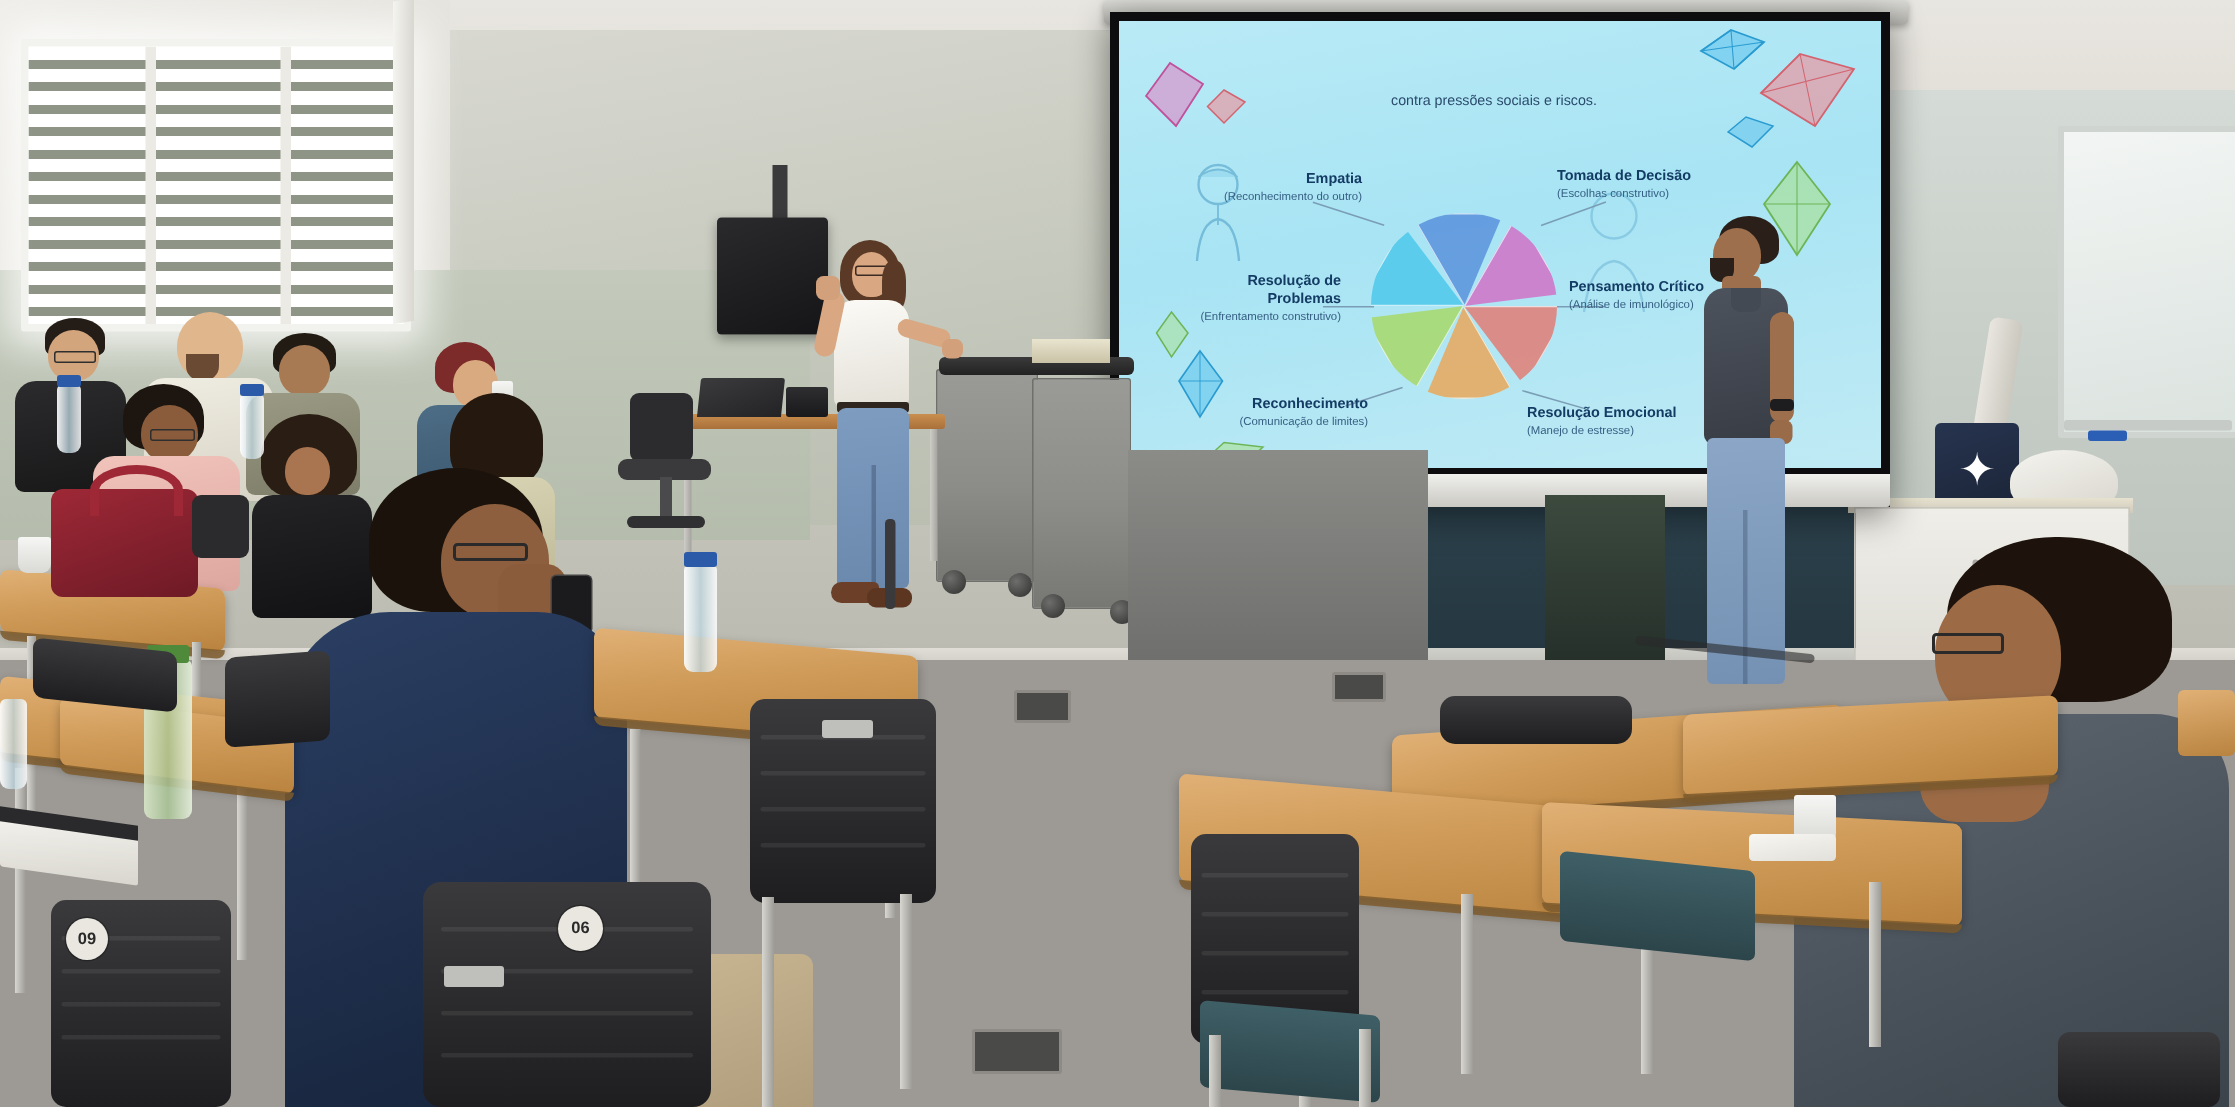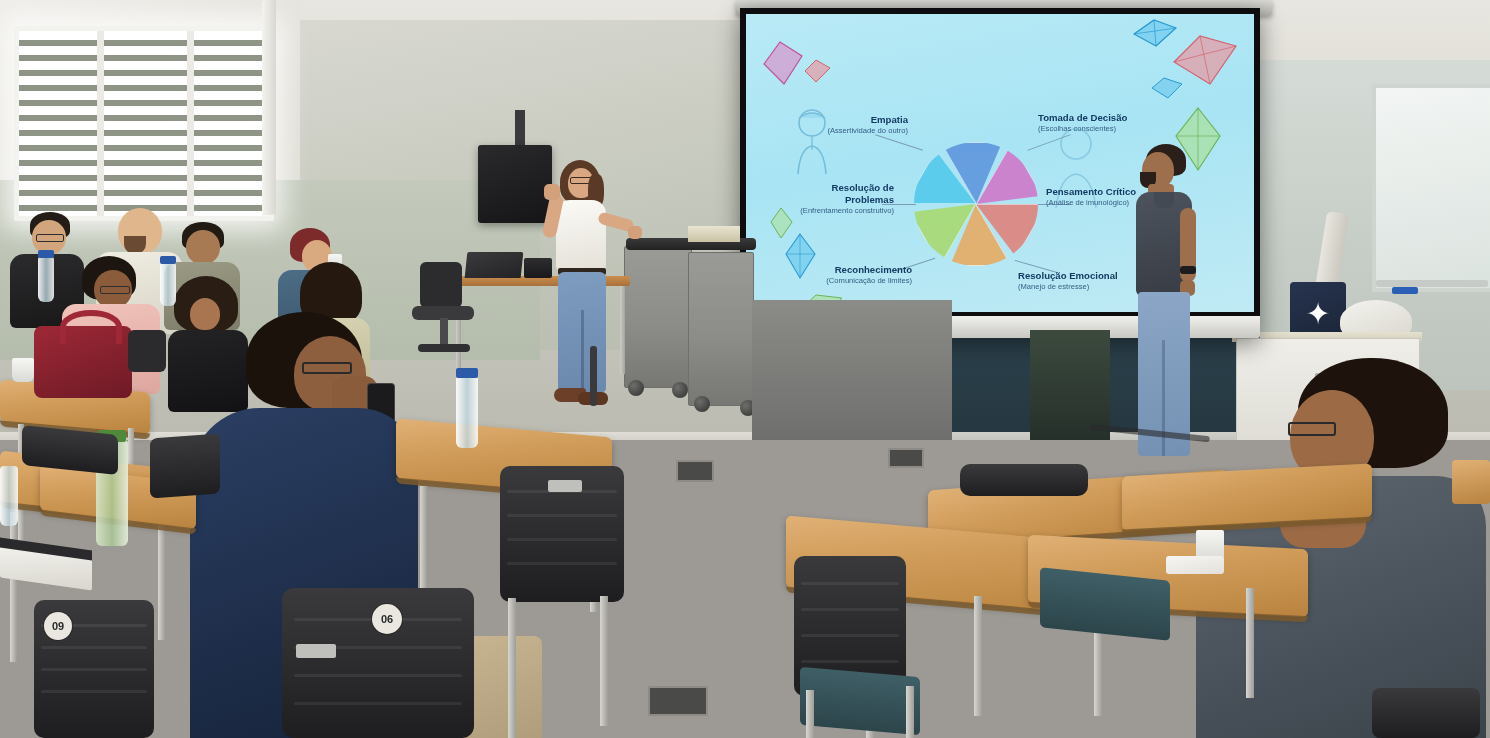--- a/index.html
+++ b/index.html
@@ -229,20 +229,21 @@
         <path d="M10,68 q2,-26 14,-28 q12,2 14,28" fill="none" stroke="#4a9cc4" stroke-width="1.6"></path>
         <path d="M24,30 l0,14" stroke="#4a9cc4" stroke-width="1.2"></path>
       </svg>
 
       <svg class="person-art" style="left:300px;top:110px;width:60px;height:86px;opacity:.35;" viewBox="0 0 60 86">
         <circle cx="30" cy="20" r="15" fill="none" stroke="#4a9cc4" stroke-width="1.6"></circle>
         <path d="M10,84 q4,-32 20,-34 q16,2 20,34" fill="none" stroke="#4a9cc4" stroke-width="1.6"></path>
       </svg>
 
       <div class="slide-sub">
+        <div>contra pressões sociais e riscos.</div>
       </div>
 
       <div class="wheel">
         <div class="seg" style="transform:rotate(-90deg) skewY(-30deg);">
             <i style="background:#5a8fd8;"></i>
           </div>
         <div class="seg" style="transform:rotate(-30deg) skewY(-30deg);">
             <i style="background:#d06fc4;"></i>
           </div>
         <div class="seg" style="transform:rotate(30deg) skewY(-30deg);">
@@ -261,25 +262,25 @@
 
       <div class="leader" style="left:128px;top:128px;width:50px;transform:rotate(18deg);"></div>
       <div class="leader" style="left:280px;top:128px;width:46px;transform:rotate(-20deg);"></div>
       <div class="leader" style="left:292px;top:190px;width:32px;"></div>
       <div class="leader" style="left:136px;top:190px;width:34px;"></div>
       <div class="leader" style="left:150px;top:250px;width:40px;transform:rotate(-18deg);"></div>
       <div class="leader" style="left:268px;top:252px;width:44px;transform:rotate(16deg);"></div>
 
       <div class="lbl" style="left:62px;top:100px;width:100px;text-align:right;">
         <b>Empatia</b>
-        <span>(Assertividade do outro)</span>
+        <span>(Reconhecimento do outro)</span>
       </div>
       <div class="lbl" style="left:292px;top:98px;width:130px;text-align:left;">
         <b>Tomada de Decisão</b>
-        <span>(Escolhas conscientes)</span>
+        <span>(Escolhas construtivo)</span>
       </div>
       <div class="lbl" style="left:300px;top:172px;width:108px;text-align:left;">
         <b>Pensamento Crítico</b>
         <span>(Análise de imunológico)</span>
       </div>
       <div class="lbl" style="left:272px;top:256px;width:140px;text-align:left;">
         <b>Resolução Emocional</b>
         <span>(Manejo de estresse)</span>
       </div>
       <div class="lbl" style="left:56px;top:250px;width:110px;text-align:right;">

